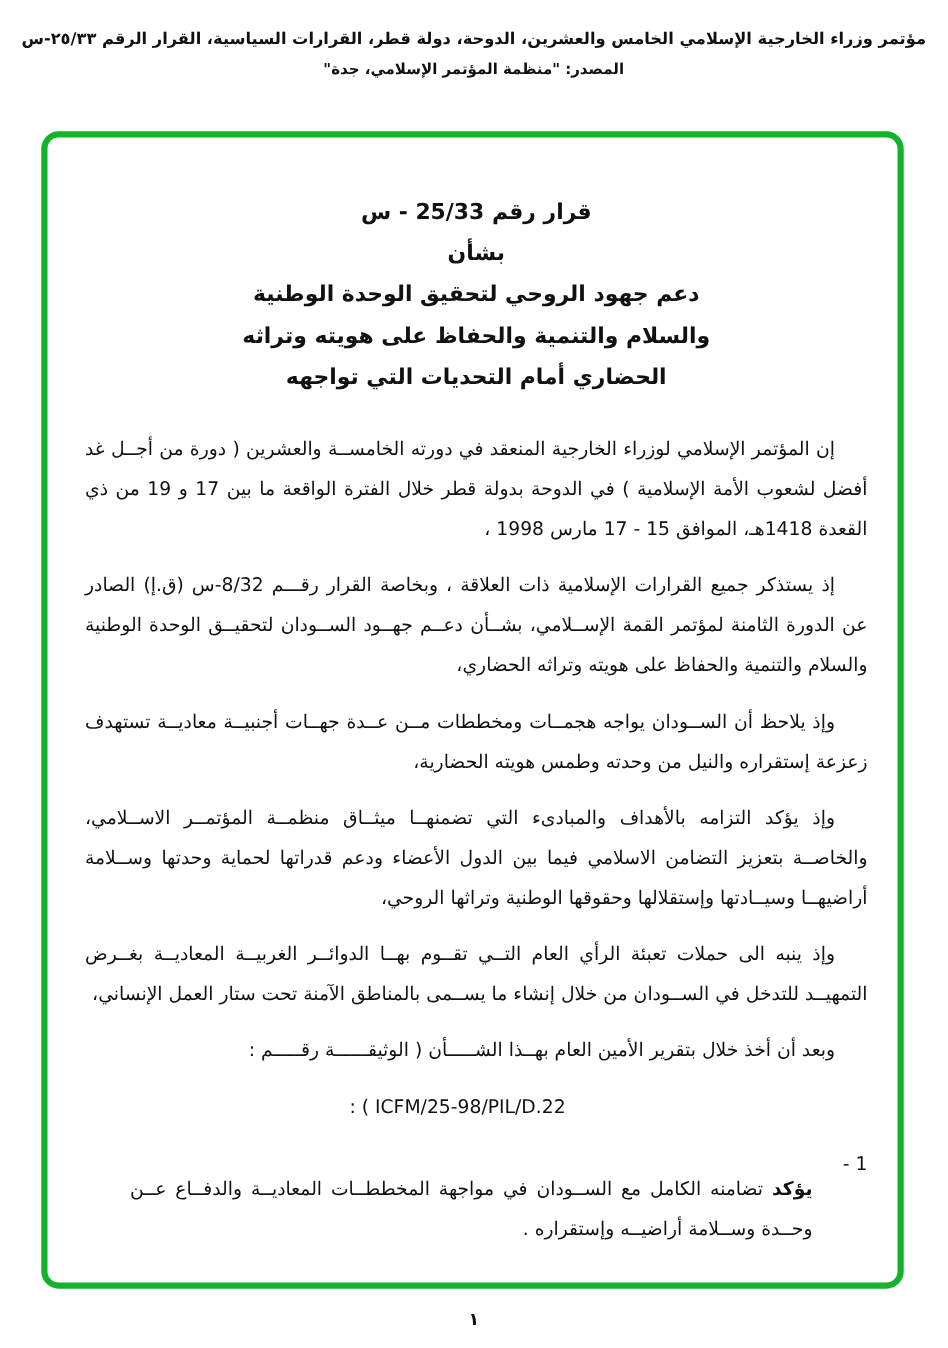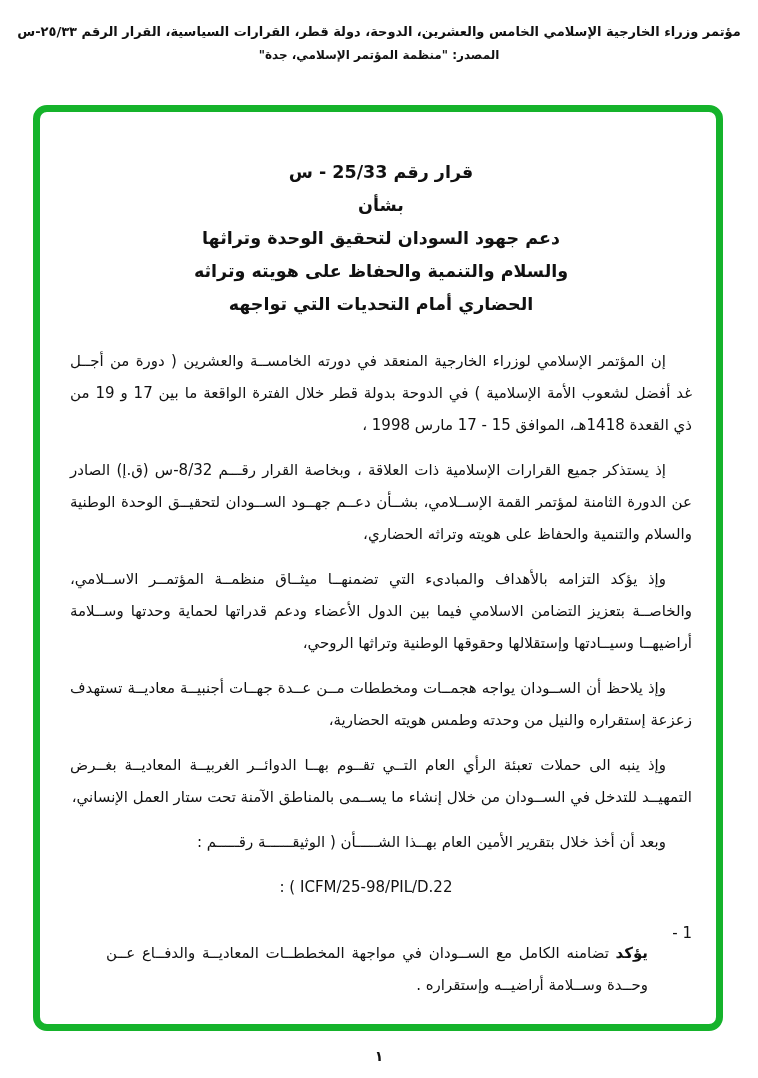--- a/index.html
+++ b/index.html
@@ -11,21 +11,21 @@
   .page { position:absolute; inset:0; overflow:hidden;padding-left:36px; }
 
   
   .doc-header { position:absolute; top:24px; left:0; right:0; text-align:center; direction:rtl; }
   .doc-header .line1 { font-size:13px; font-weight:bold; letter-spacing:0; }
   .doc-header .line2 { font-size:12px; font-weight:bold; margin-top:9px; }
 
   
   .frame {
     position:absolute; left:33px; top:105px; width:690px; height:926px;
-    border:7px solid #8b5cf6; border-radius:14px;
+    border:5px solid #8b5cf6; border-radius:14px;
     padding:44px 24px 0 30px; direction:rtl;
   }
 
   
   .title-block { text-align:center; font-weight:bold; font-size:17.5px; line-height:33px; margin-bottom:24px; }
 
   
   .body-text { font-size:15px; line-height:32px; text-align:justify; }
   .para { margin-bottom:13px; text-indent:26px; }
   .para .lead { font-weight:normal; }
@@ -48,45 +48,45 @@
   <div class="doc-header">
     <div class="line1">مؤتمر وزراء الخارجية الإسلامي الخامس والعشرين، الدوحة، دولة قطر، القرارات السياسية، القرار الرقم ٢٥/٣٣-س</div>
     <div class="line2">المصدر:  "منظمة المؤتمر الإسلامي، جدة"</div>
   </div>
 
   <div class="frame" style="border-color: rgb(21, 179, 43);">
 
     <div class="title-block">
       <div>قرار رقم 25/33 - س</div>
       <div>بشأن</div>
-      <div>دعم جهود السودان لتحقيق الوحدة وتراثها</div>
+      <div>دعم جهود الروحي لتحقيق الوحدة الوطنية</div>
       <div>والسلام والتنمية والحفاظ على هويته وتراثه</div>
       <div>الحضاري أمام التحديات التي تواجهه</div>
     </div>
 
     <div class="body-text">
 
       <div class="para">
         <b class="lead"></b>
         <span>إن المؤتمر الإسلامي لوزراء الخارجية المنعقد في دورته الخامســة والعشرين ( دورة من أجــل غد أفضل لشعوب الأمة الإسلامية ) في الدوحة بدولة قطر خلال الفترة الواقعة ما بين 17 و 19 من ذي القعدة 1418هـ، الموافق 15 - 17 مارس 1998 ،</span>
       </div>
 
       <div class="para">
         <b class="lead">إذ يستذكر</b>
         <span>جميع القرارات الإسلامية ذات العلاقة ، وبخاصة القرار رقـــم 8/32-س (ق.إ) الصادر عن الدورة الثامنة لمؤتمر القمة الإســلامي، بشــأن دعــم جهــود الســودان لتحقيــق الوحدة الوطنية والسلام والتنمية والحفاظ على هويته وتراثه الحضاري،</span>
       </div>
 
       <div class="para">
-        <b class="lead">وإذ يؤكد</b>
-        <span>التزامه بالأهداف والمبادىء التي تضمنهــا ميثــاق منظمــة المؤتمــر الاســلامي، والخاصــة بتعزيز التضامن الاسلامي فيما بين الدول الأعضاء ودعم قدراتها لحماية وحدتها وســلامة أراضيهــا وسيــادتها وإستقلالها وحقوقها الوطنية وتراثها الروحي،</span>
+        <b class="lead">وإذ يلاحظ</b>
+        <span>أن الســودان يواجه هجمــات ومخططات مــن عــدة جهــات أجنبيــة معاديــة تستهدف زعزعة إستقراره والنيل من وحدته وطمس هويته الحضارية،</span>
       </div>
 
       <div class="para">
-        <b class="lead">وإذ يلاحظ</b>
-        <span>أن الســودان يواجه هجمــات ومخططات مــن عــدة جهــات أجنبيــة معاديــة تستهدف زعزعة إستقراره والنيل من وحدته وطمس هويته الحضارية،</span>
+        <b class="lead">وإذ يؤكد</b>
+        <span>التزامه بالأهداف والمبادىء التي تضمنهــا ميثــاق منظمــة المؤتمــر الاســلامي، والخاصــة بتعزيز التضامن الاسلامي فيما بين الدول الأعضاء ودعم قدراتها لحماية وحدتها وســلامة أراضيهــا وسيــادتها وإستقلالها وحقوقها الوطنية وتراثها الروحي،</span>
       </div>
 
       <div class="para">
         <b class="lead">وإذ ينبه</b>
         <span>الى حملات تعبئة الرأي العام التــي تقــوم بهــا الدوائــر الغربيــة المعاديــة بغــرض التمهيــد للتدخل في الســودان من خلال إنشاء ما يســمى بالمناطق الآمنة تحت ستار العمل الإنساني،</span>
       </div>
 
       <div class="para">
         <b class="lead">وبعد أن أخذ خلال</b>
         <span>بتقرير الأمين العام بهــذا الشـــــأن ( الوثيقــــــة رقـــــم :</span>

